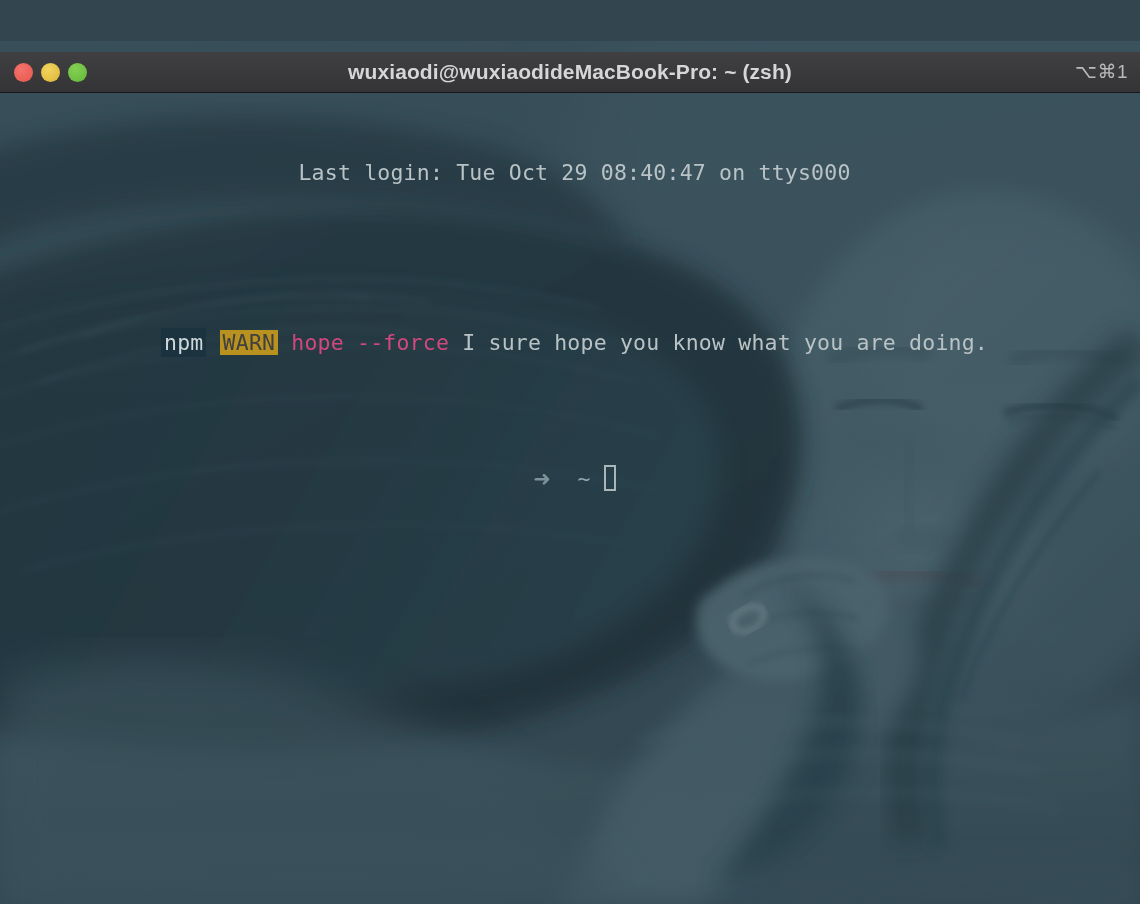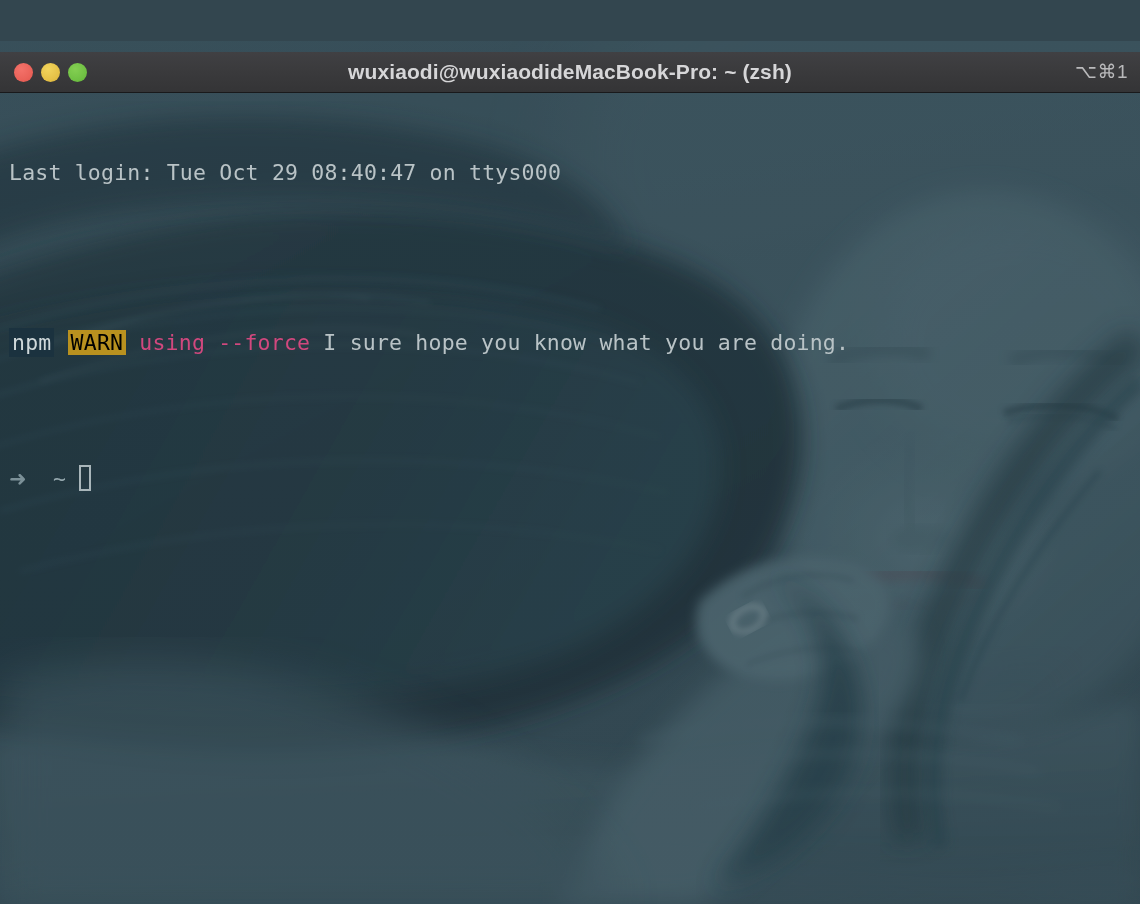--- a/index.html
+++ b/index.html
@@ -114,36 +114,36 @@
     z-index: 5;
     padding: 13px 0 0 9px;
     box-sizing: border-box;
     font-family: "DejaVu Sans Mono", monospace;
     font-size: 21.5px;
     line-height: 34px;
     color: #b9c3c6;
     white-space: pre;
     letter-spacing: 0.2px;
   }
-  .term-line { height: 34px; }
+  .term-line { height: 34px; text-align: center; }
 
   .fg-default  { color: #b9c3c6; }
   .fg-olive    { color: #a3b22a; }
   .fg-pink     { color: #d1487e; }
   .fg-arrow    { color: #7c9198; font-family: "DejaVu Sans", sans-serif; font-size: 21px; }
   .fg-tilde    { color: #94a7ad; }
 
   .chip-npm {
     background: #1b323f;
     color: #cfd8da;
     padding: 2px 3px;
   }
   .chip-warn {
     background: #b9911f;
-    color: #000000;
+    color: #404040;
     padding: 0 3px;
   }
 
   .cursor-block {
     display: inline-block;
     width: 12px;
     height: 26px;
     border: 2px solid #a9b6ba;
     box-sizing: border-box;
     vertical-align: -5px;
@@ -313,18 +313,18 @@
     </div>
     <div id="window-title">wuxiaodi@wuxiaodideMacBook-Pro: ~ (zsh)</div>
     <div id="shortcut-badge">⌥⌘1</div>
   </div>
 
   <div id="terminal-body">
 
     <div class="term-line"><span class="fg-default">Last login: Tue Oct 29 08:40:47 on ttys000</span></div>
 
 
-    <div class="term-line"><span class="chip-npm">npm</span><span class="fg-default"> </span><span class="chip-warn">WARN</span><span class="fg-default"> </span><span class="fg-pink">using --force</span><span class="fg-default"> </span><span class="fg-default">I sure hope you know what you are doing.</span></div>
+    <div class="term-line"><span class="chip-npm">npm</span><span class="fg-default"> </span><span class="chip-warn">WARN</span><span class="fg-default"> </span><span class="fg-pink">hope --force</span><span class="fg-default"> </span><span class="fg-default">I sure hope you know what you are doing.</span></div>
 
     <div class="term-line"><span class="fg-arrow">➜</span><span class="fg-default">  </span><span class="fg-tilde">~</span><span class="fg-default"> </span><span class="cursor-block"></span></div>
 
   </div>
 </div>
 
 </body></html>

